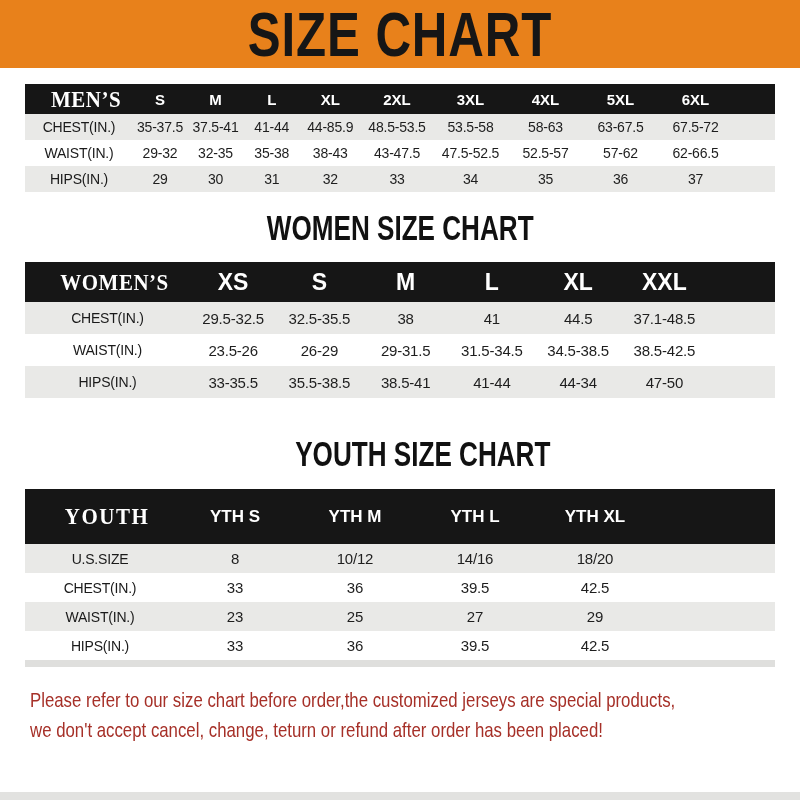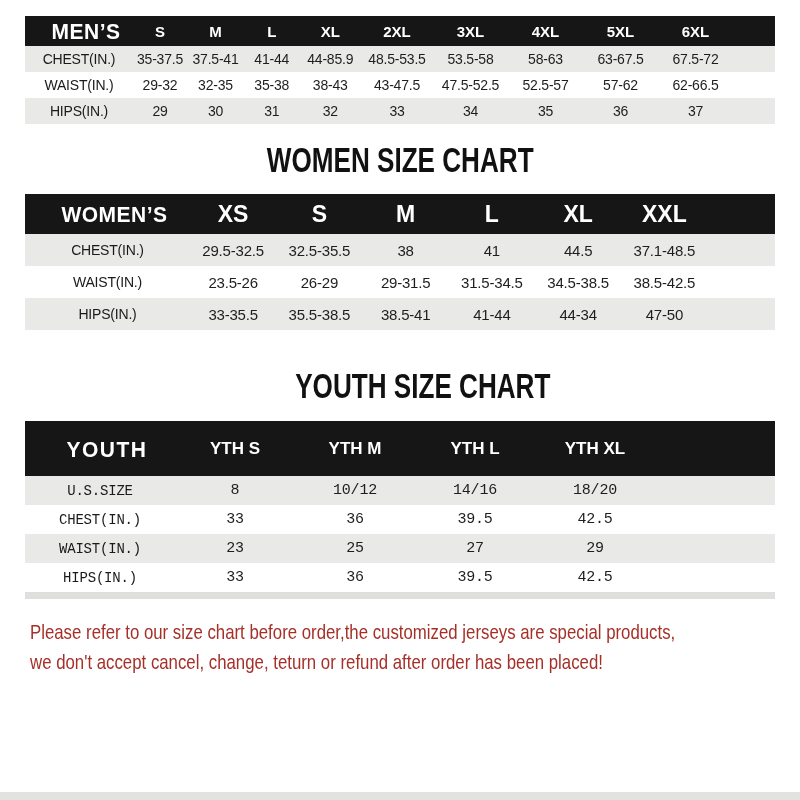--- a/index.html
+++ b/index.html
@@ -27,53 +27,56 @@
     width:750px; margin:0 auto; border-collapse:collapse; table-layout:fixed;
   }
   .men   { margin-top:16px; }
   .women { margin-top:16px; }
   .youth { margin-top:17px; }
   .size-table th, .size-table td { padding:0; text-align:center; overflow:hidden; }
   .head-row { background:#161616; color:#ffffff; }
   .men .head-row   { height:30px; }
   .women .head-row { height:40px; }
   .youth .head-row { height:55px; }
-  .head-label { text-align:left; }
+  .head-label { text-align:left;font-family:Liberation Serif, serif; }
   .head-label span {
     display:inline-block; font-weight:bold; color:#fff; padding-left:14px;
     letter-spacing:0.5px; white-space:nowrap; transform:scale(1,1.08);
   }
   .men .head-label span   { font-size:21px; }
   .women .head-label span { font-size:21px; }
   .youth .head-label span { font-size:21px; letter-spacing:1.5px; }
   th.size-col { font-weight:bold; color:#fff; }
   .men th.size-col   { font-size:15px; }
   .women th.size-col { font-size:23px; font-weight:600; }
   .youth th.size-col { font-size:17px; font-weight:600; }
   tbody tr.gray  { background:#E9E9E7; }
   tbody tr.white { background:#ffffff; }
   .men tbody tr   { height:26px; font-size:14px; }
   .women tbody tr { height:32px; font-size:15px; }
-  .youth tbody tr { height:29px; font-size:15px;font-family:Liberation Mono, monospace; }
+  .youth tbody tr { height:29px; font-size:15px; }
   td { color:#1e1e1e; letter-spacing:-0.2px; }
   td.row-label { font-size:14px; color:#1a1a1a; }
   .youth-bottom-strip { width:750px; height:7px; background:#DFDFDD; margin:0 auto; }
   
   .disclaimer { margin:18px 0 0 30px; }
   .dline {
     display:block; white-space:nowrap; font-size:21px; line-height:30px;
     color:#A63028; transform:scaleX(0.8); transform-origin:left center;
   }
   .bottom-strip { position:absolute; left:0; bottom:0; width:800px; height:8px; background:#E2E2E0; }
 </style>
 </head>
 <body>
 
 <div>
 
+  <header class="banner">
+    <span class="banner-title">SIZE CHART</span>
+  </header>
 
   <section>
     <table class="size-table men">
       <colgroup>
         <col style="width:14.4%">
           <col style="width:7.2%">
           <col style="width:7.6%">
           <col style="width:7.4%">
         <col style="width:8.2%">
           <col style="width:9.6%">

